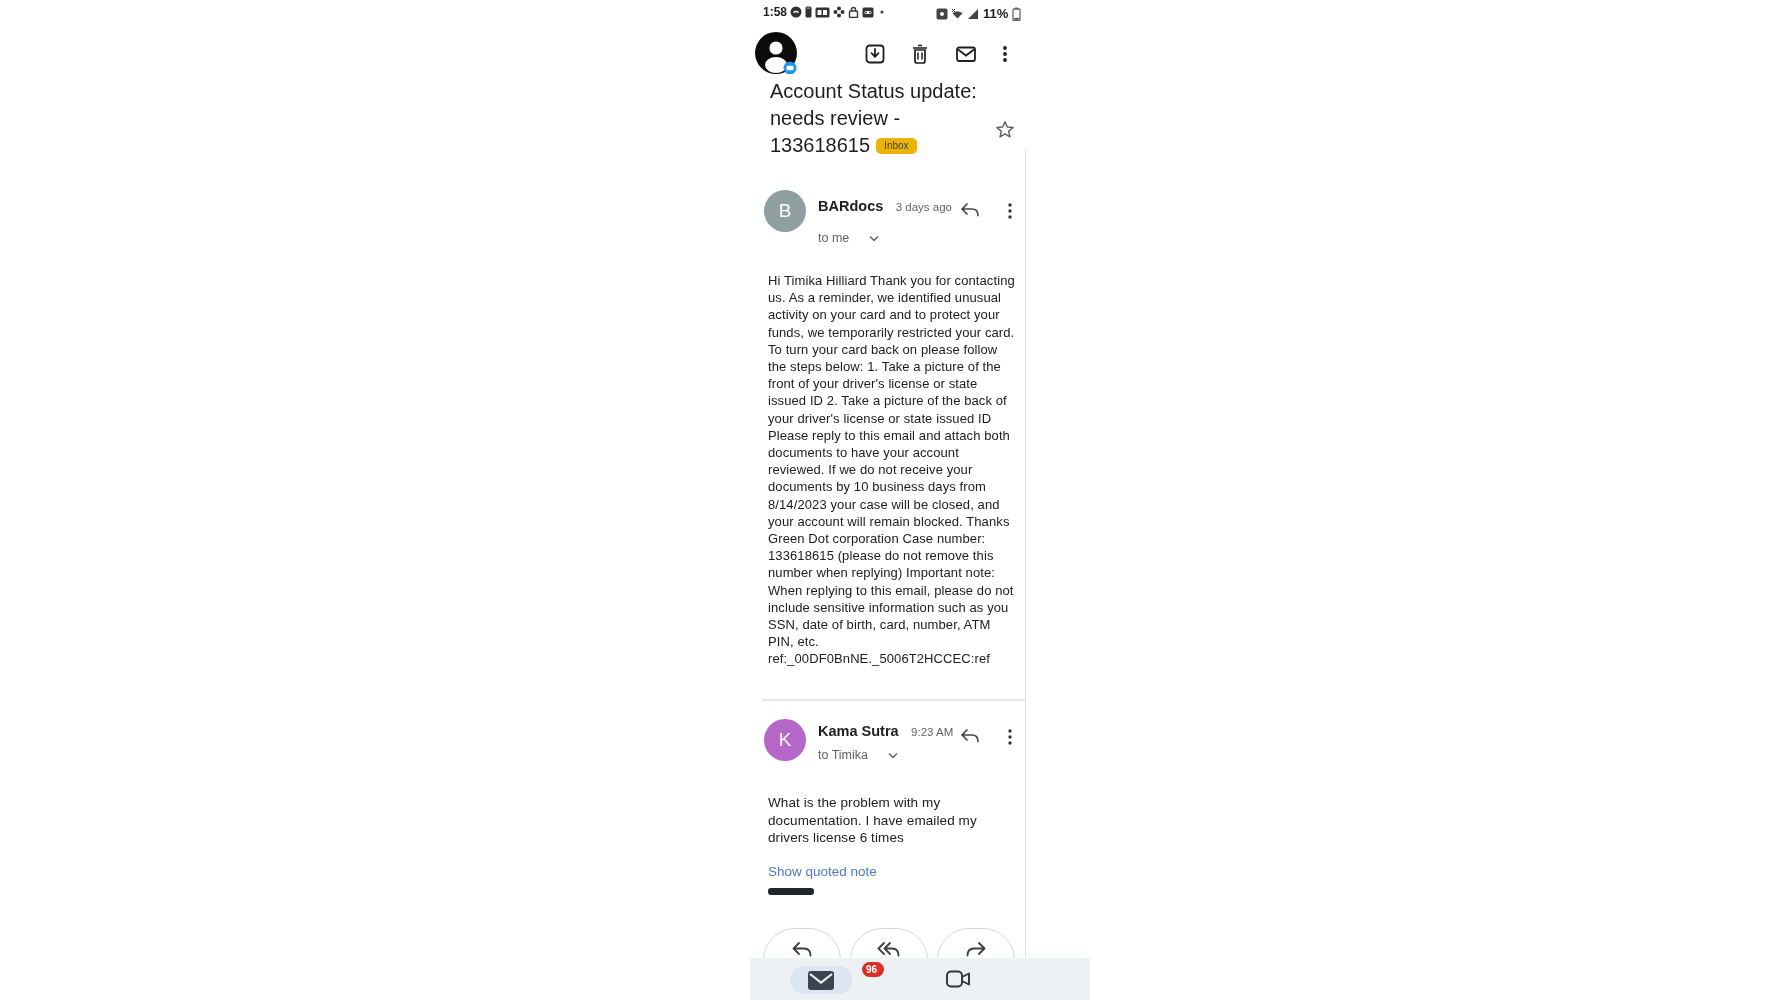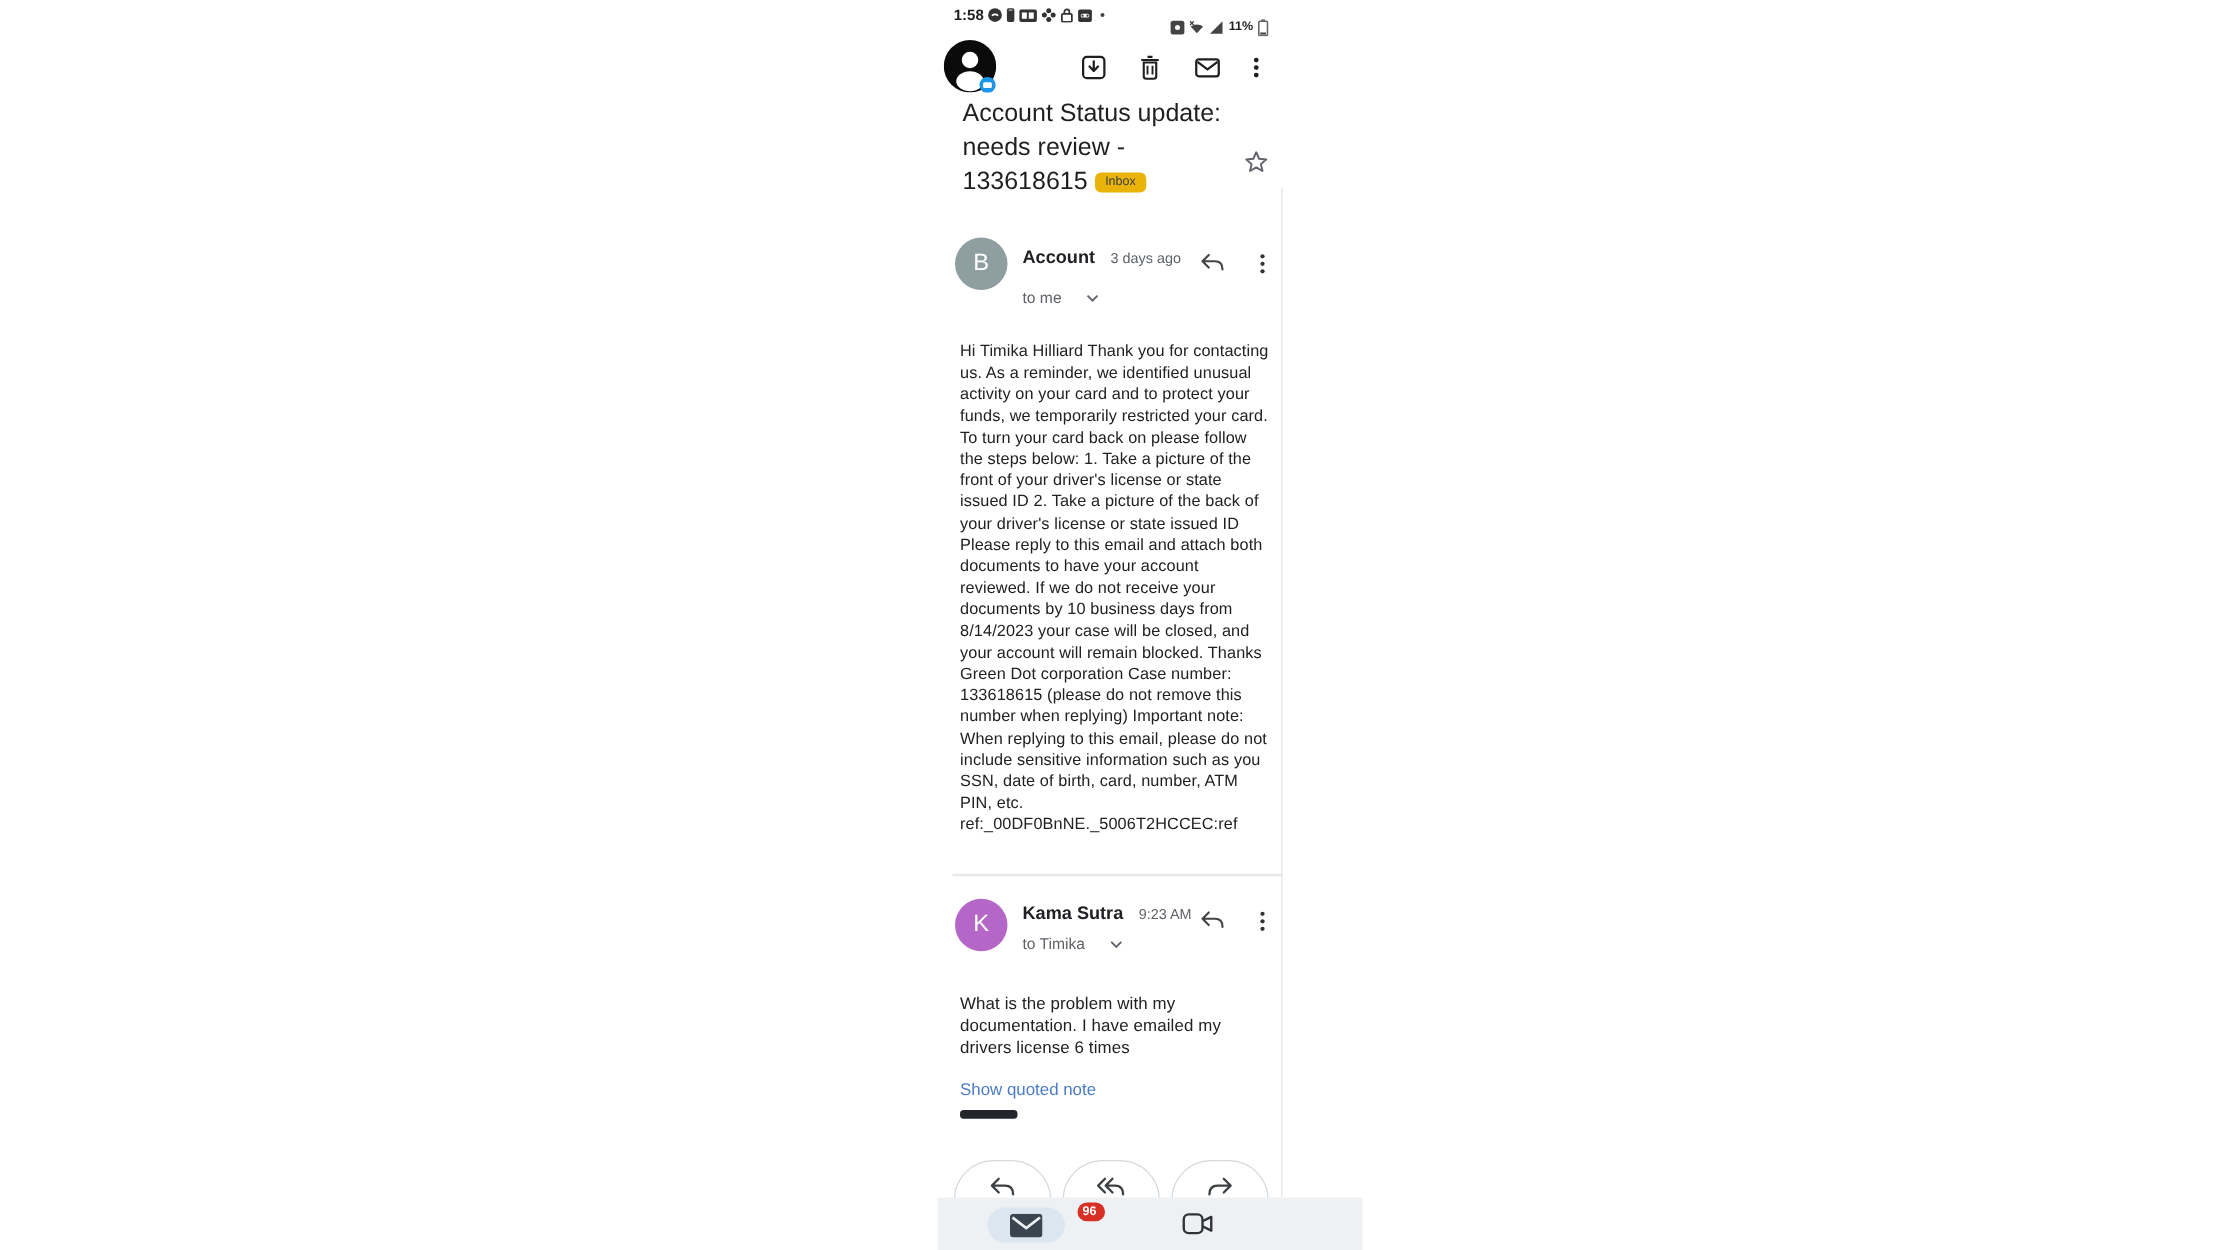--- a/index.html
+++ b/index.html
@@ -5,21 +5,21 @@
   html,body{margin:0;padding:0;background:#ffffff;}
   #canvas{position:relative;width:1634px;height:1000px;background:#ffffff;overflow:hidden;
           font-family:"Liberation Sans","DejaVu Sans",sans-serif;color:#202124;}
   #phone{position:absolute;left:750px;top:0;width:340px;height:1000px;background:#ffffff;}
 
   
   .statusbar{position:absolute;left:0;top:0;width:340px;height:24px;}
   .st-time{position:absolute;left:13px;top:5px;font-size:12px;font-weight:bold;color:#1f1f1f;}
   .st-left{position:absolute;left:40px;top:6px;display:flex;align-items:center;gap:3px;}
   .st-right{position:absolute;left:186px;top:6px;display:flex;align-items:center;gap:3px;}
-  .st-pct{font-size:10px;font-weight:bold;color:#1f1f1f;margin:10px 1px;}
+  .st-pct{font-size:13px;font-weight:bold;color:#1f1f1f;margin:0 1px;}
   .mini{display:block;}
 
   
   .appbar{position:absolute;left:0;top:28px;width:276px;height:50px;}
   .profile{position:absolute;left:5px;top:4px;width:42px;height:42px;cursor:pointer;}
   .iconbtn{position:absolute;top:14px;width:24px;height:24px;}
   .divline{position:absolute;background:#e3e3e3;}
 
   
   .subject{position:absolute;left:20px;top:78px;width:212px;font-size:20px;line-height:27px;color:#1f1f1f;}
@@ -167,21 +167,21 @@
     <span class="star">
       <svg width="22" height="22">
           <path d="M11 2.8 L13.3 8 L19 8.6 L14.7 12.3 L16 17.8 L11 14.9 L6 17.8 L7.3 12.3 L3 8.6 L8.7 8 Z" fill="none" stroke="#5f6368" stroke-width="1.5" stroke-linejoin="round"></path>
         </svg>
     </span>
 
     <div class="avatar" style="top: 190px; background-color: rgb(143, 158, 161);">
         <span>B</span>
       </div>
     <div class="namerow" style="top:197px;">
-      <span class="sendname">Account</span>
+      <span class="sendname">BARdocs</span>
       <span class="sendtime">3 days ago</span>
     </div>
     <div class="torow" style="top:231px;">
       <span>to me</span>
       <svg width="10" height="7">
           <polyline points="1,1.5 5,5.5 9,1.5" fill="none" stroke="#5f6368" stroke-width="1.5"></polyline>
         </svg>
     </div>
     <span class="hdricon" style="left:209px;top:201px;">
       <svg width="22" height="20">

